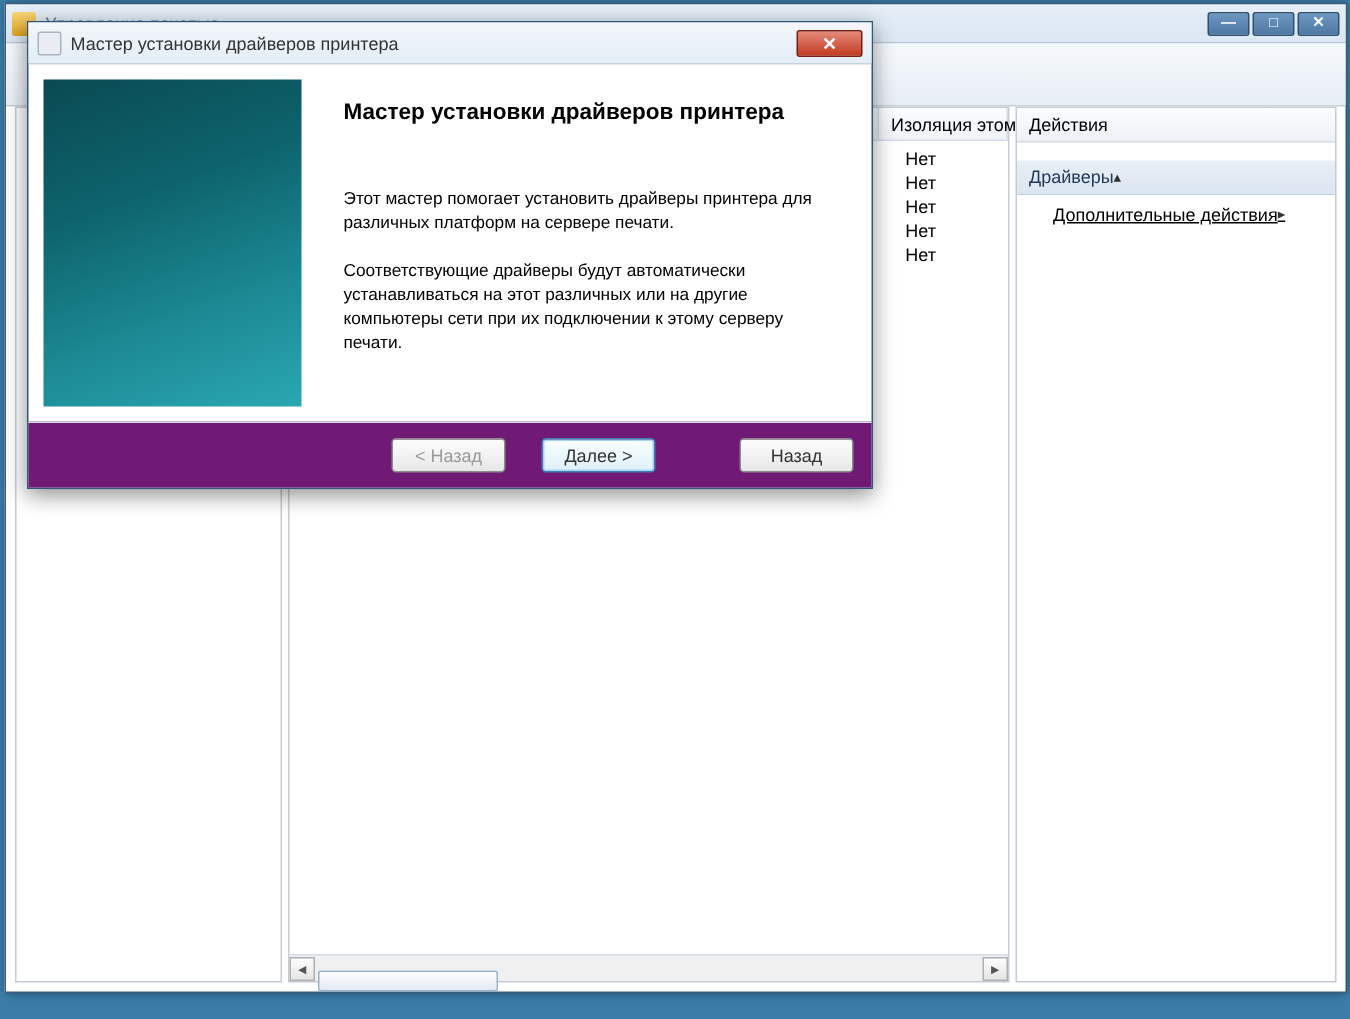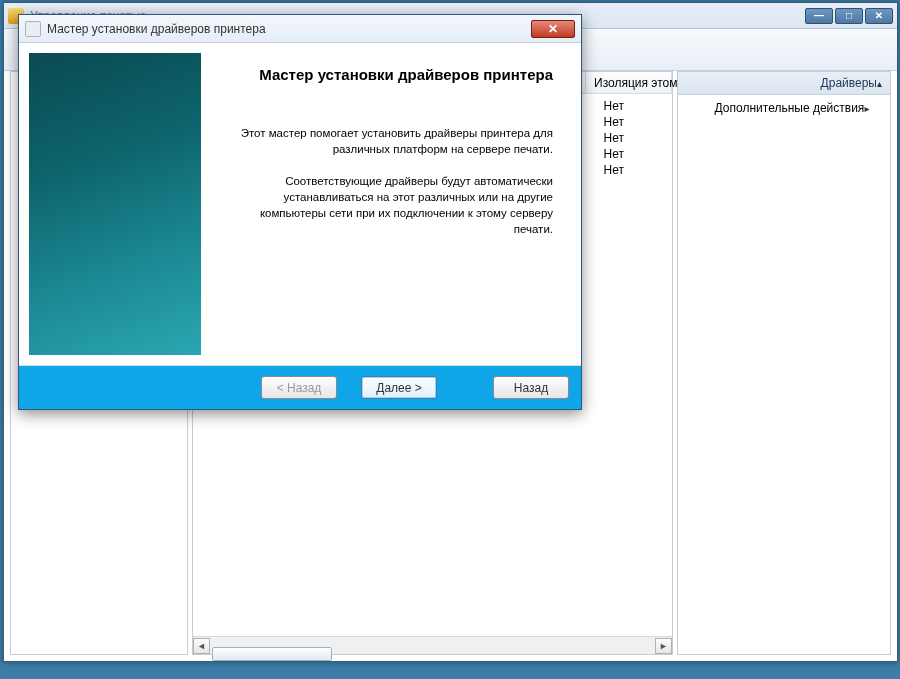--- a/index.html
+++ b/index.html
@@ -124,42 +124,42 @@
     .actions-title {
       padding: 4px 8px;
       font-weight: normal;
       background: linear-gradient(#fdfdfe,#edf1f6);
       border-bottom:1px solid #d4dce5;
     }
     .actions-group {
       background: linear-gradient(#e9eff6,#dbe5f0);
       border-bottom: 1px solid #c6d2de;
       padding: 4px 8px;
-      display:flex; align-items:center; justify-content:flex-end;
+      display:flex; align-items:center; justify-content:flex-start;
       font-weight: normal;
       color:#23395a;
+      margin-top:12px;
     }
     .actions-item {
       padding: 6px 8px 6px 24px;
-      display:flex; align-items:center; justify-content:center;
+      display:flex; align-items:center; justify-content:flex-start;text-decoration:underline;
     }
     .chev { font-size: 10px; color:#333; }
 
     
     .wizard {
       position: absolute;
       left: 18px;
       top: 14px;
       width: 564px;
-      height: 396px;
+      height: 312px;
       background: #fff;
       border: 1px solid #2d567a;
       box-shadow: 0 4px 14px rgba(0,0,0,.45);
       z-index: 10;
-      text-align: right;
     }
     .wizard-titlebar {
       height: 28px;
       background: linear-gradient(#f3f7fb, #e4edf6);
       border-bottom: 1px solid #c4d0dc;
       display: flex; align-items: center;
       padding: 0 6px;
       color:#333;
     }
     .wizard-titlebar .icon-holder {
@@ -203,21 +203,21 @@
     .wizard-content p {
       font-size: 11.5px;
       line-height: 1.4;
       margin-bottom: 16px;
     }
     .wizard-footer {
       position:absolute;
       bottom:0; left:0; right:0;
       height: 44px;
       border-top: 1px solid #d7dde4;
-      background: #0ea5e9;
+      background: #701a75;
       display:flex; align-items:center; justify-content:flex-end;
       gap: 24px;
       padding: 0 12px;
     }
     .btn {
       min-width: 76px;
       height: 23px;
       border: 1px solid #8b8b8b;
       background: linear-gradient(#fdfdfd, #e7e7e7);
       border-radius: 3px;
@@ -273,20 +273,21 @@
       <div class="hscrollbar">
         <div class="arrow">◄</div>
         <div class="track">
           <div class="thumb"></div>
         </div>
         <div class="arrow">►</div>
       </div>
     </div>
 
     <div class="actions-panel">
+      <div class="actions-title">Действия</div>
       <div class="actions-group">
         <span>Драйверы</span>
         <span class="chev">▴</span>
       </div>
       <div class="actions-item">
         <span>Дополнительные действия</span>
         <span class="chev">▸</span>
       </div>
     </div>
   </div>

